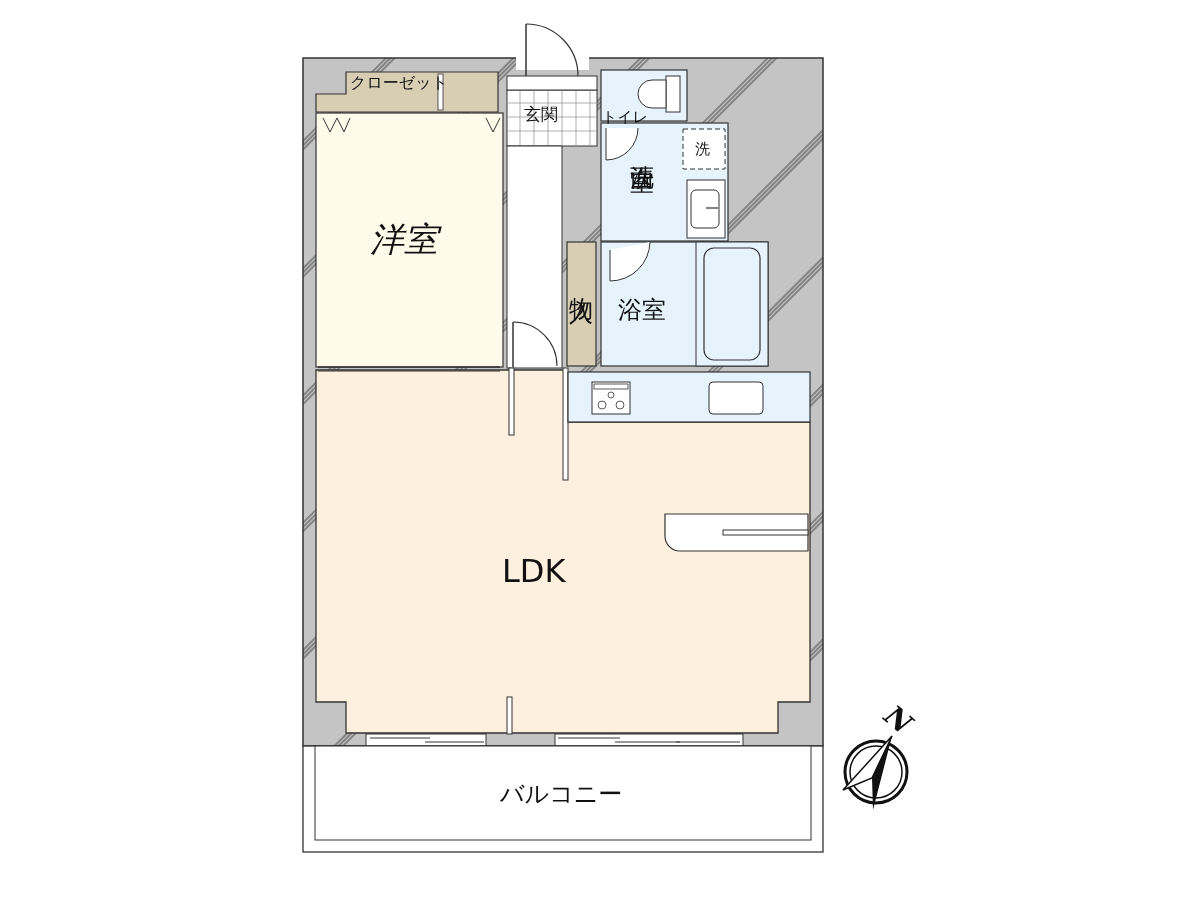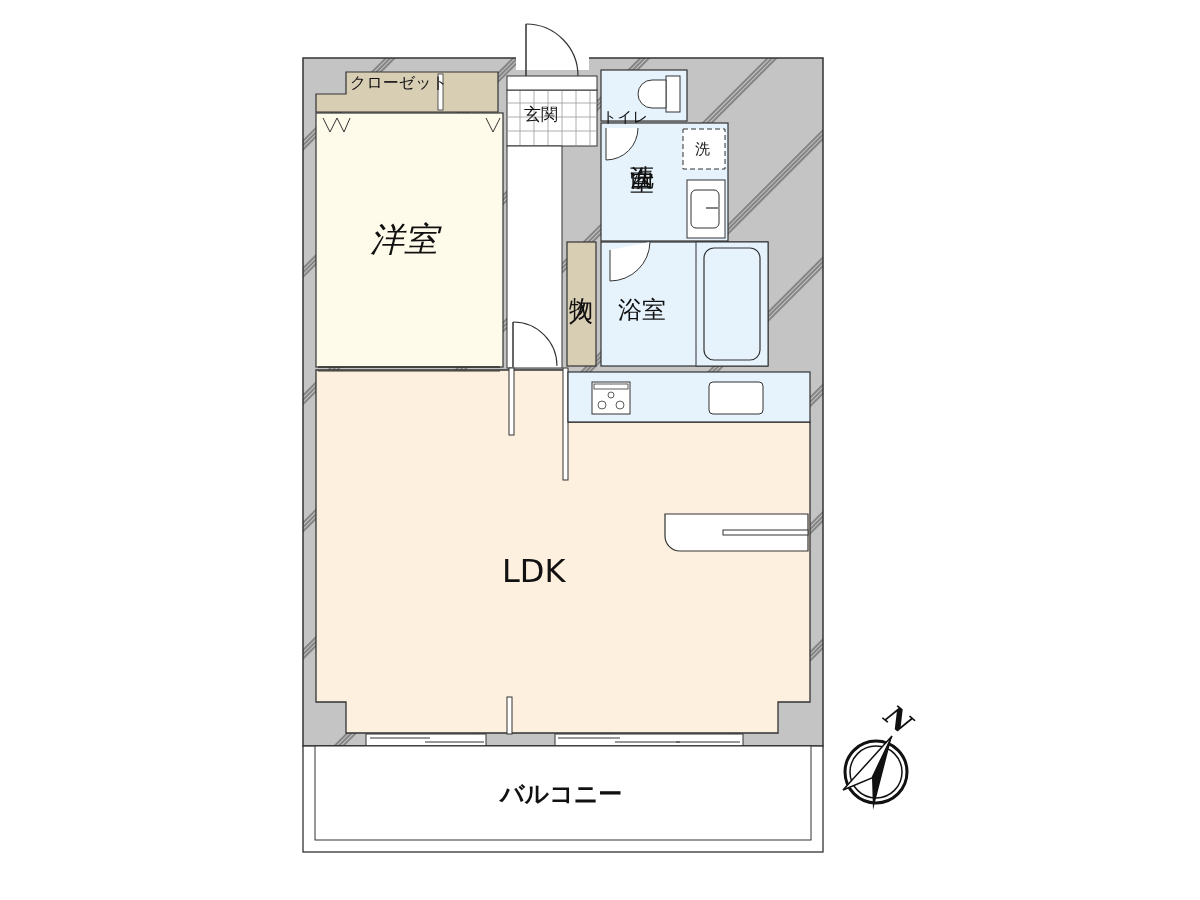--- a/index.html
+++ b/index.html
@@ -137,14 +137,14 @@
 
 <div class="lbl" style="left:350px;top:75px;font-size:16px;">クローゼット</div>
 <div class="lbl" style="left:524px;top:106px;font-size:17px;">玄関</div>
 <div class="lbl" style="left:602px;top:86px;font-size:15px;margin-top:24px;">トイレ</div>
 <div class="lbl vert" style="left:630px;top:146px;font-size:24px;">洗面室</div>
 <div class="lbl" style="left:695px;top:142px;font-size:15px;">洗</div>
 <div class="lbl" style="left:370px;top:222px;font-size:34px;font-style:italic;">洋室</div>
 <div class="lbl vert" style="left:569px;top:278px;font-size:24px;">物入</div>
 <div class="lbl" style="left:618px;top:298px;font-size:24px;text-align:center;">浴室</div>
 <div class="lbl" style="left:462px;top:555px;font-size:32px;margin-left:40px;">LDK</div>
-<div class="lbl" style="left:500px;top:782px;font-size:24px;font-weight:bold;">バルコニー</div>
+<div class="lbl" style="left:500px;top:782px;font-size:24px;">バルコニー</div>
 <div class="lbl" style="left:885px;top:706px;font-size:28px;font-family:'DejaVu Serif',serif;font-weight:bold;font-style:italic;transform:rotate(40deg);">N</div>
 
 </body></html>

